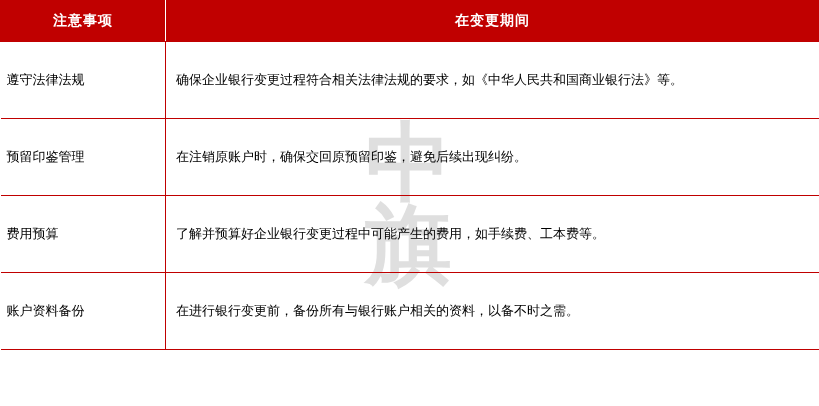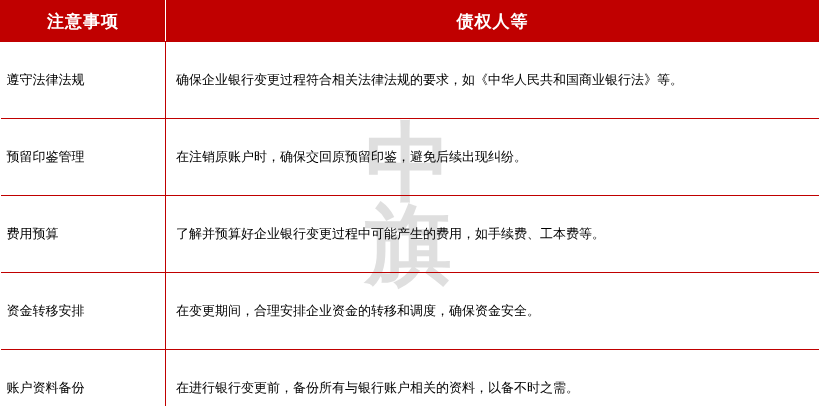--- a/index.html
+++ b/index.html
@@ -23,21 +23,21 @@
     table-layout: fixed;
     position: relative;
     z-index: 2;
   }
   table.notice-table col.col-item { width: 165px; }
   table.notice-table col.col-desc { width: 654px; }
 
   thead th {
     background: #c00000;
     color: #ffffff;
-    font-size: 17px;
+    font-size: 14px;
     font-weight: bold;
     text-align: center;
     height: 38px;
     border: 1px solid #c00000;
     letter-spacing: 1px;
   }
   thead th.th-item {
     border-right: 1px solid #ffffff;
   }
   tbody td {
@@ -99,40 +99,36 @@
   </div>
 
   <table class="notice-table">
     <colgroup>
       <col class="col-item">
       <col class="col-desc">
     </colgroup>
     <thead>
       <tr>
         <th class="th-item">注意事项</th>
-        <th class="th-desc">债权人等</th>
+        <th class="th-desc">在变更期间</th>
       </tr>
     </thead>
     <tbody>
       <tr>
         <td class="cell-item">遵守法律法规</td>
         <td class="cell-desc">确保企业银行变更过程符合相关法律法规的要求，如《中华人民共和国商业银行法》等。</td>
       </tr>
       <tr>
         <td class="cell-item">预留印鉴管理</td>
         <td class="cell-desc">在注销原账户时，确保交回原预留印鉴，避免后续出现纠纷。</td>
       </tr>
       <tr>
         <td class="cell-item">费用预算</td>
         <td class="cell-desc">了解并预算好企业银行变更过程中可能产生的费用，如手续费、工本费等。</td>
       </tr>
       <tr>
-        <td class="cell-item">资金转移安排</td>
-        <td class="cell-desc">在变更期间，合理安排企业资金的转移和调度，确保资金安全。</td>
-      </tr>
-      <tr>
         <td class="cell-item">账户资料备份</td>
         <td class="cell-desc">在进行银行变更前，备份所有与银行账户相关的资料，以备不时之需。</td>
       </tr>
     </tbody>
   </table>
 
 </div>
 
 </body></html>

